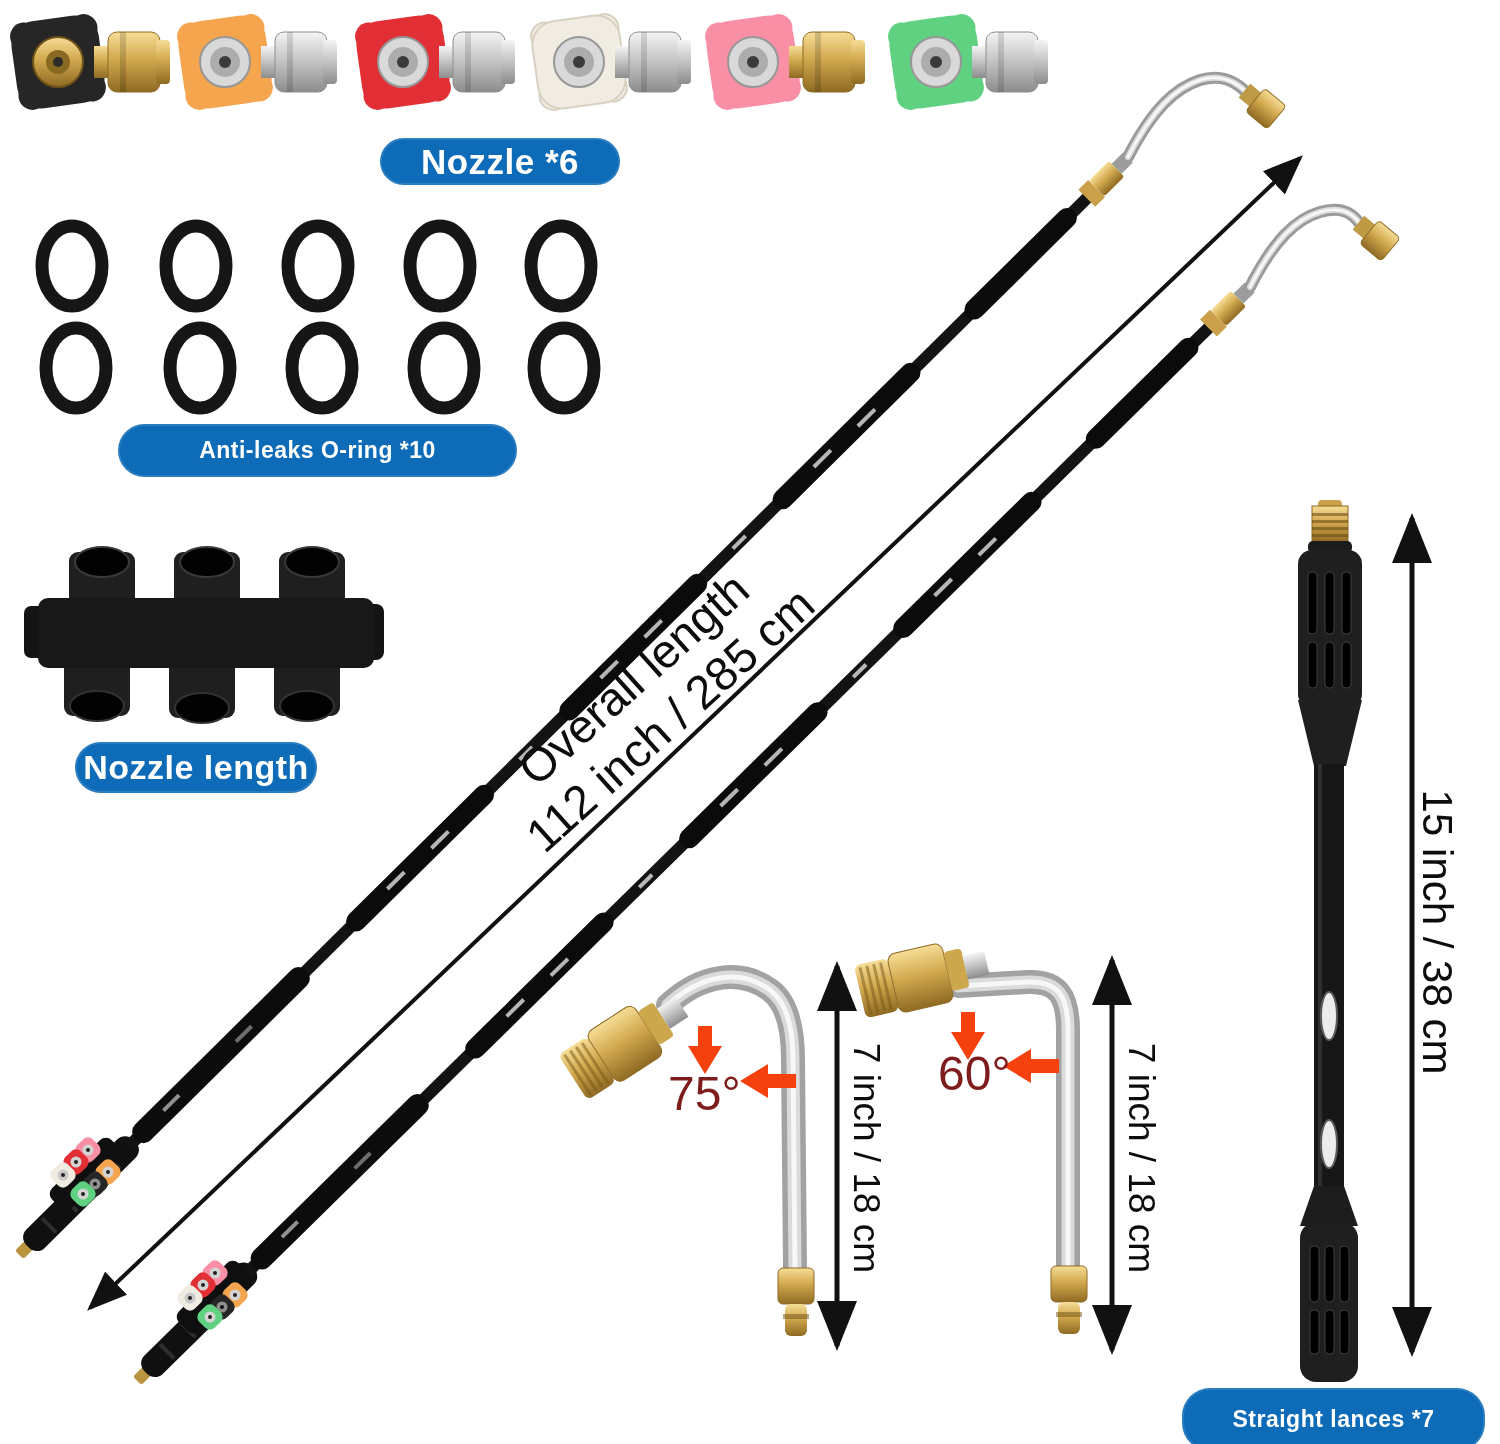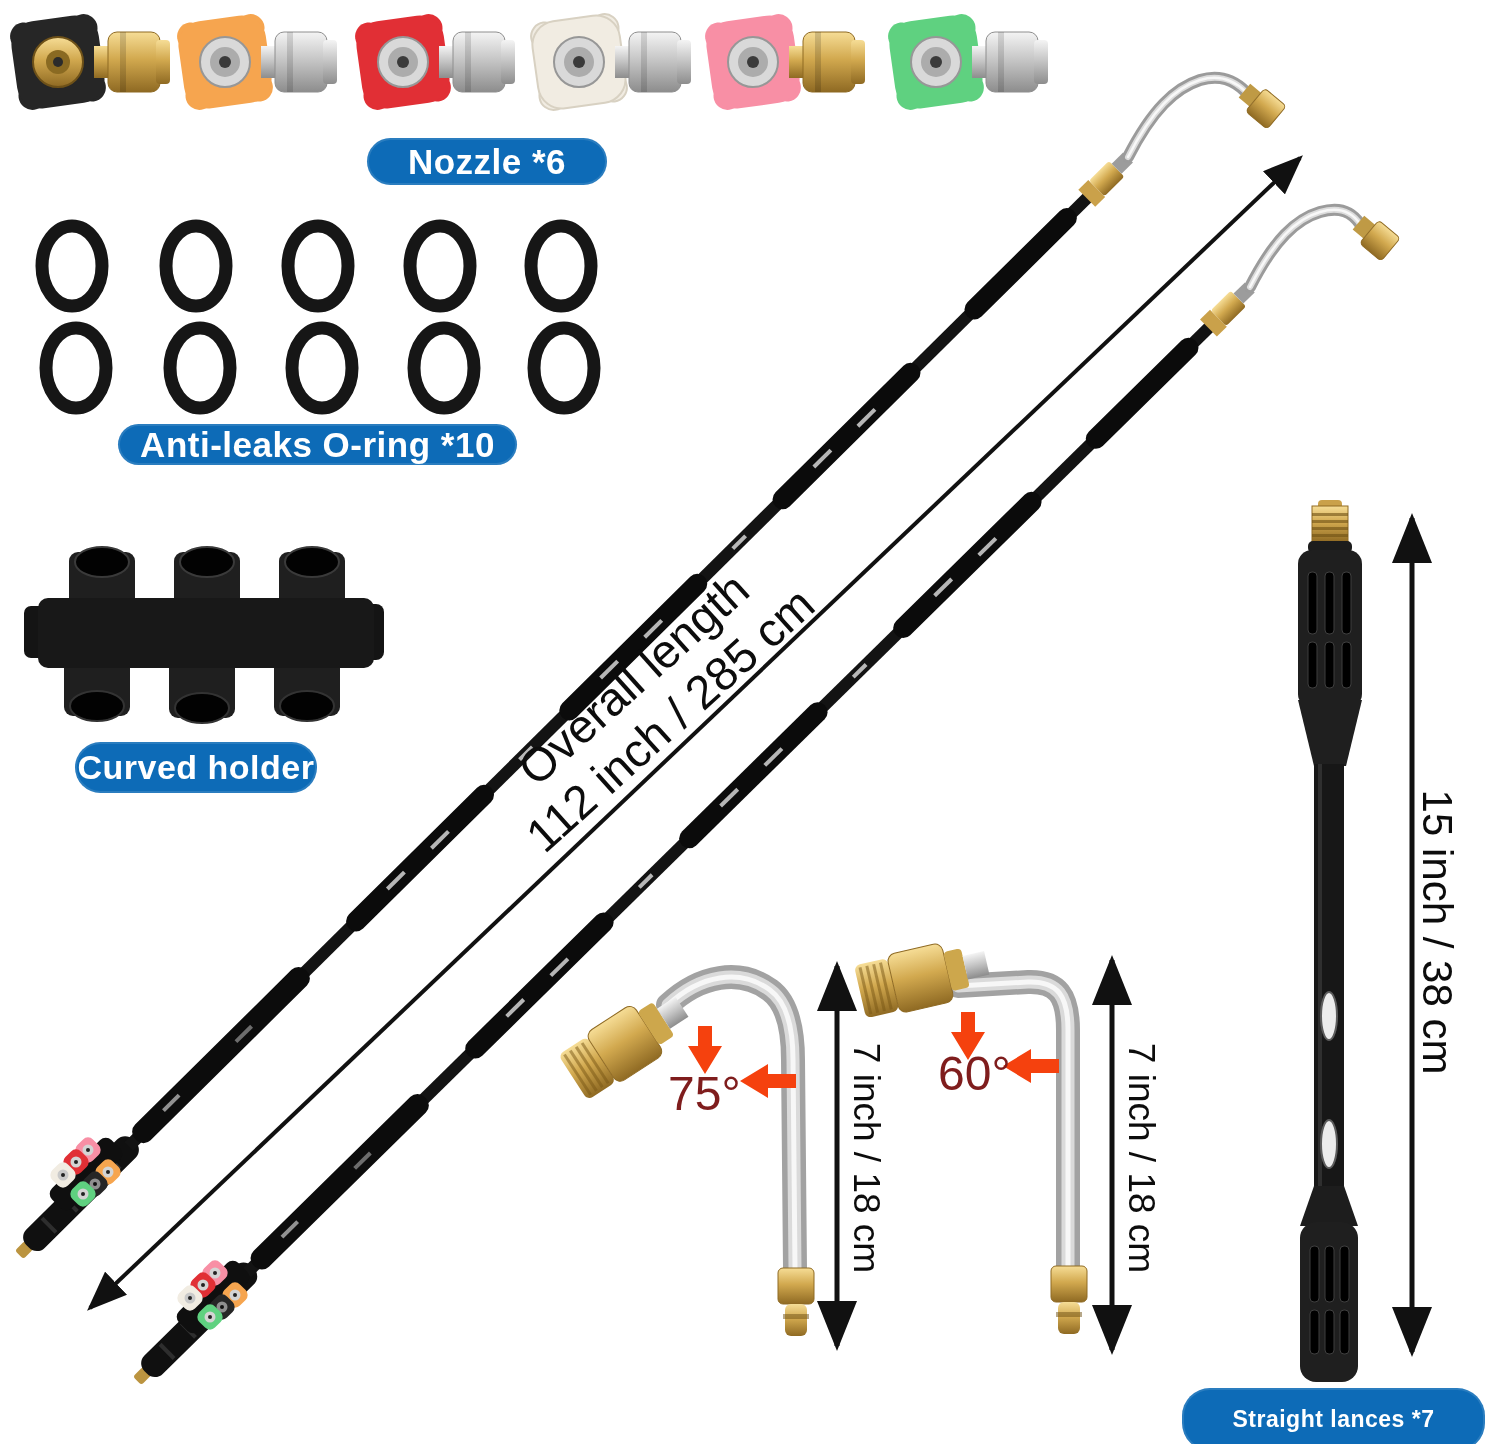--- a/index.html
+++ b/index.html
@@ -2,22 +2,22 @@
 <html><head>
 <meta charset="utf-8">
 <style>
   html,body{margin:0;padding:0;background:#fff;}
   .canvas{position:relative;width:1500px;height:1444px;background:#fff;overflow:hidden;
           font-family:"Liberation Sans",sans-serif;}
   .canvas svg{position:absolute;left:0;top:0;}
   .pill{position:absolute;background:#0d6bb7;color:#fff;border-radius:28px;
         display:flex;align-items:center;justify-content:center;white-space:nowrap;
         font-weight:700;letter-spacing:.5px;box-shadow:inset 0 0 0 2px rgba(255,255,255,.12);}
-  .pill-nozzle{left:367px;top:138px;width:240px;height:47px;font-size:35px;}
-  .pill-oring{left:118px;top:424px;width:399px;height:41px;font-size:35px;}
+  .pill-nozzle{left:380px;top:138px;width:240px;height:47px;font-size:35px;}
+  .pill-oring{left:118px;top:424px;width:399px;height:53px;font-size:23px;}
   .pill-holder{left:75px;top:742px;width:242px;height:51px;font-size:34px;}
   .pill-curved{left:800px;top:1388px;width:249px;height:52px;font-size:33px;}
   .pill-straight{left:1182px;top:1388px;width:303px;height:63px;font-size:23px;}
   .rot{position:absolute;color:#0c0c0c;white-space:nowrap;}
   .overall{left:412px;top:644px;width:480px;text-align:center;font-size:47px;line-height:1.18;
            transform:rotate(-42deg);}
   .vlen{width:320px;height:46px;text-align:center;font-size:37px;transform:rotate(90deg);}
   .vlen7a{left:704px;top:1135px;}
   .vlen7b{left:979px;top:1135px;}
   .vlen15{left:1228px;top:909px;width:420px;font-size:42px;}
@@ -417,21 +417,21 @@
   </g>
 </svg>
 
   <div class="pill pill-nozzle">
     <span>Nozzle *6</span>
   </div>
   <div class="pill pill-oring">
     <span>Anti-leaks O-ring *10</span>
   </div>
   <div class="pill pill-holder">
-    <span>Curved holder</span>
+    <span>Nozzle length</span>
   </div>
   <div class="pill pill-straight">
     <span>Straight lances *7</span>
   </div>
 
   <div class="rot overall">
     <div>Overall length</div>
     <div>112 inch / 285 cm</div>
   </div>
 

